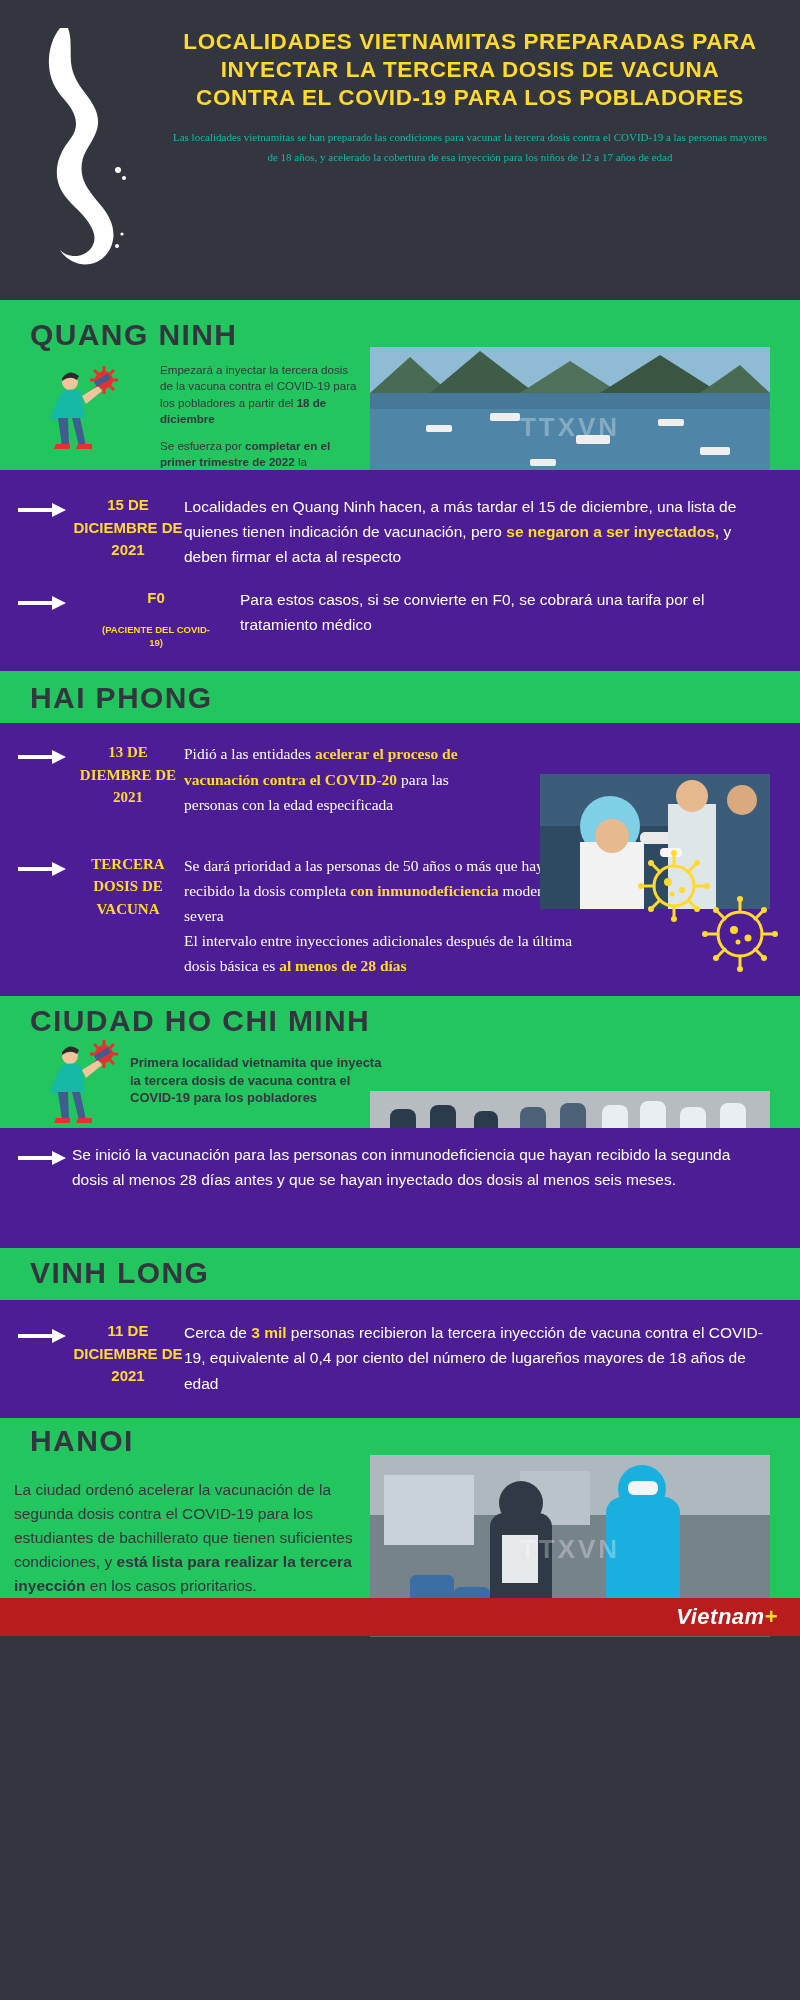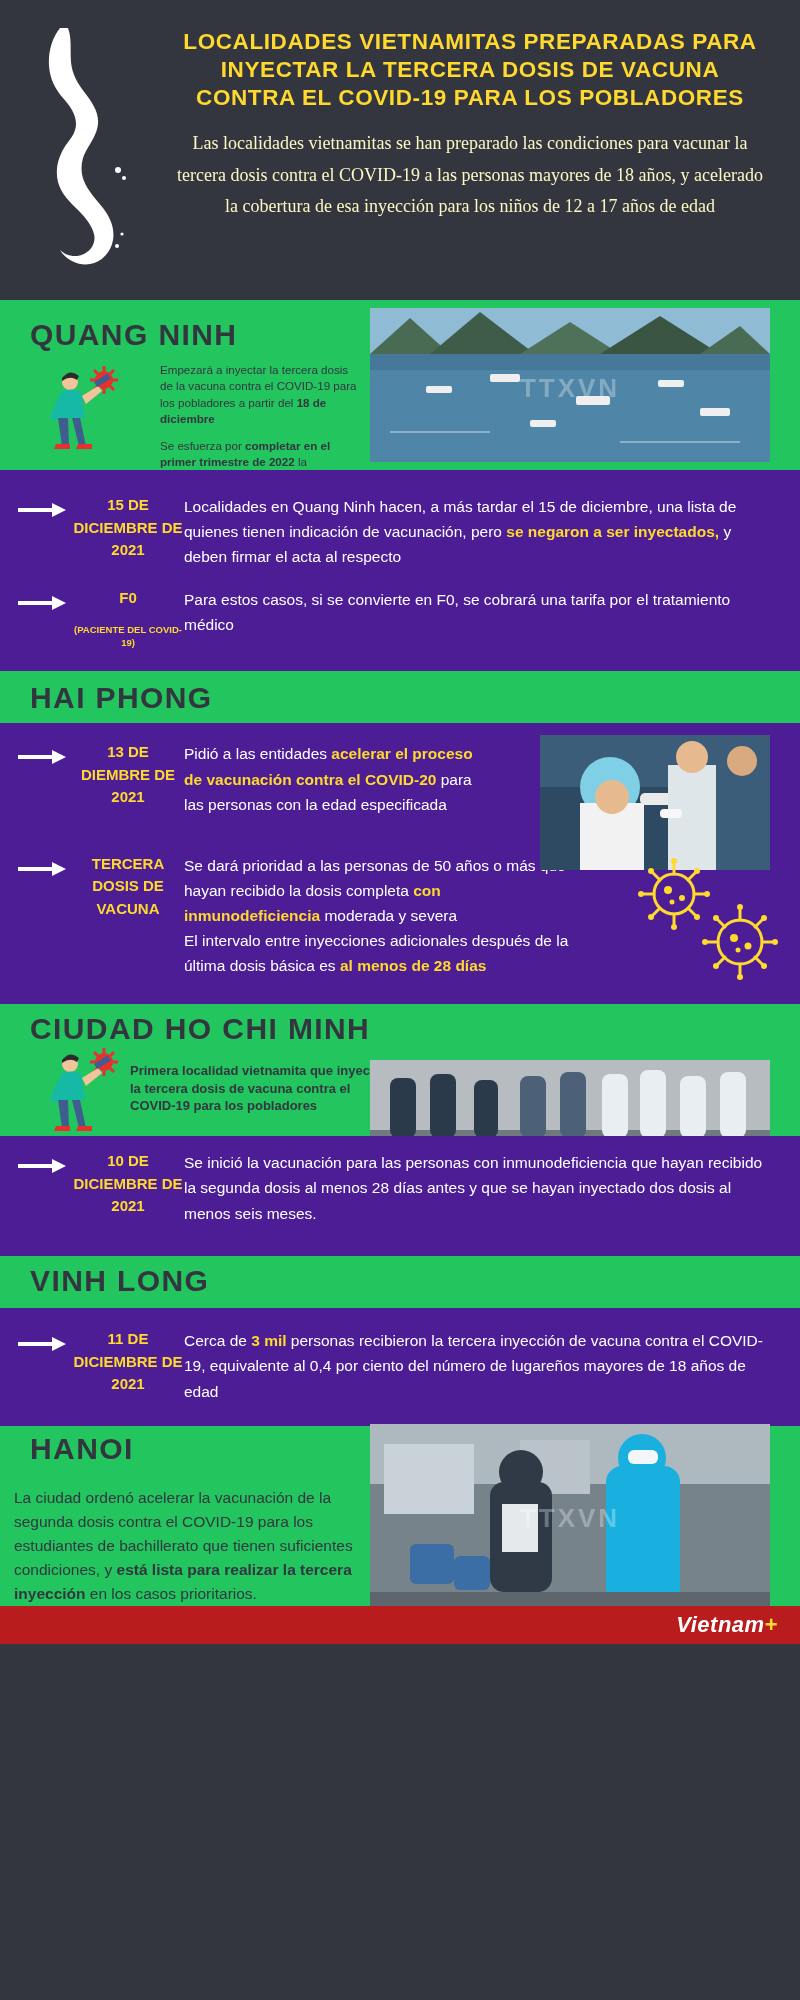--- a/index.html
+++ b/index.html
@@ -37,23 +37,23 @@
     color: #ffd92e;
     font-size: 22.5px;
     font-weight: bold;
     letter-spacing: 0.6px;
     line-height: 1.25;
     text-align: center;
     text-transform: uppercase;
   }
   .header-sub {
     margin-top: 16px;
-    color: #fef9c3;
+    color: #14b8a6;
     font-family: "Liberation Serif", serif;
-    font-size: 18px;
+    font-size: 11px;
     line-height: 1.75;
     text-align: center;
   }
 
   
   .band-yellow { background: #22c55e; position: relative; }
   .band-dark  { background: #4c1d95; position: relative; }
 
   .city-name {
     color: #33363f;
@@ -90,21 +90,21 @@
   }
   .body-text {
     flex: 1 1 auto;
     color: #ffffff;
     font-size: 15.5px;
     line-height: 1.62;
   }
   .hl { color: #ffd92e; font-weight: bold; }
   .hl-dark { color: #33363f; font-weight: bold; }
 
-  .photo { position: absolute; overflow: hidden; background: #222; }
+  .photo { position: absolute; overflow: hidden; background: #222; margin-top: 39px; }
   .photo .wm {
     position: absolute;
     left: 50%;
     top: 52%;
     transform: translate(-50%,-50%);
     color: rgba(255,255,255,0.30);
     font-size: 26px;
     font-weight: bold;
     letter-spacing: 3px;
     white-space: nowrap;
@@ -123,26 +123,26 @@
     width: 200px;
     color: #33363f;
     font-size: 11.6px;
     line-height: 1.42;
   }
   #qn-text p + p { margin-top: 10px; }
   #qn-photo { left: 370px; top: 8px; width: 400px; height: 154px; }
 
   
   #qn-dark { padding: 24px 30px 22px 18px; }
-  #qn-dark .arrow-row + .arrow-row { margin-top: 18px; }
+  #qn-dark .arrow-row + .arrow-row { margin-top: 18px; gap: 28px; }
 
   
   #haiphong-head { height: 52px; }
   #haiphong-head .city-name { position: absolute; left: 30px; top: 10px; }
-  #hp-dark { padding: 18px 26px 26px 18px; position: relative; }
+  #hp-dark { padding: 18px 26px 18px 18px; position: relative; font-family: Liberation Serif, serif; }
   #hp-photo { right: 30px; top: 12px; width: 230px; height: 135px; }
   #hp-row1 { width: 455px; }
   #hp-row2 { margin-top: 36px; width: 560px; }
   .virus-deco { position: absolute; right: 18px; bottom: 20px; opacity: 1; }
 
   
   #hcm-head { height: 50px; }
   #hcm-head .city-name { position: absolute; left: 30px; top: 8px; }
   #hcm-yellow { height: 82px; }
   #hcm-intro {
@@ -489,21 +489,20 @@
     </div>
   </div>
 
   <div class="band-dark" id="hcm-dark">
     <div class="arrow-row">
       <div class="arrow">
         <svg width="48" height="16" viewBox="0 0 48 16">
             <path d="M0 6 h34 v-5 l14 7 -14 7 v-5 h-34 z" fill="#ffffff"></path>
           </svg>
       </div>
-      <div class="date-label">10 DE DICIEMBRE DE 2021</div>
       <div class="body-text">Se inició la vacunación para las personas con inmunodeficiencia que hayan recibido la segunda dosis al menos 28 días antes y que se hayan inyectado dos dosis al menos seis meses.</div>
     </div>
   </div>
 
   <div class="band-yellow" id="vinhlong-head">
     <div class="city-name">VINH LONG</div>
   </div>
 
   <div class="band-dark" id="vl-dark">
     <div class="arrow-row">

